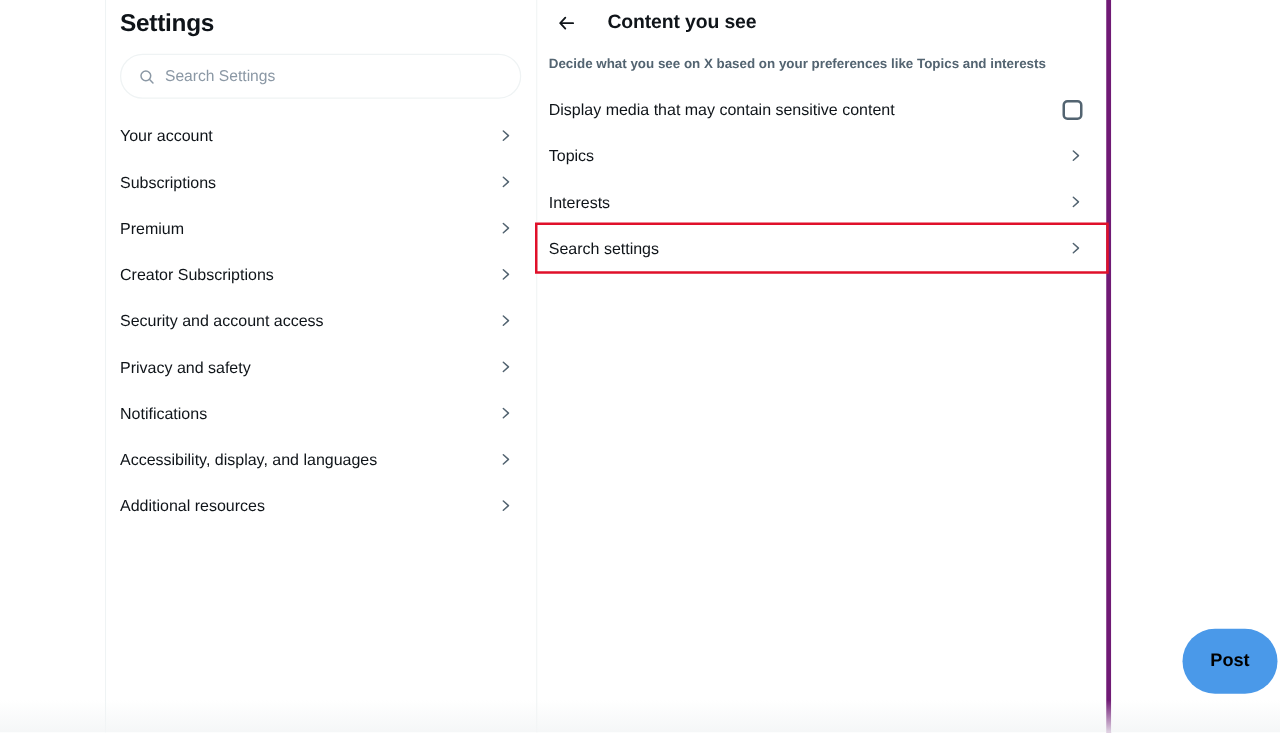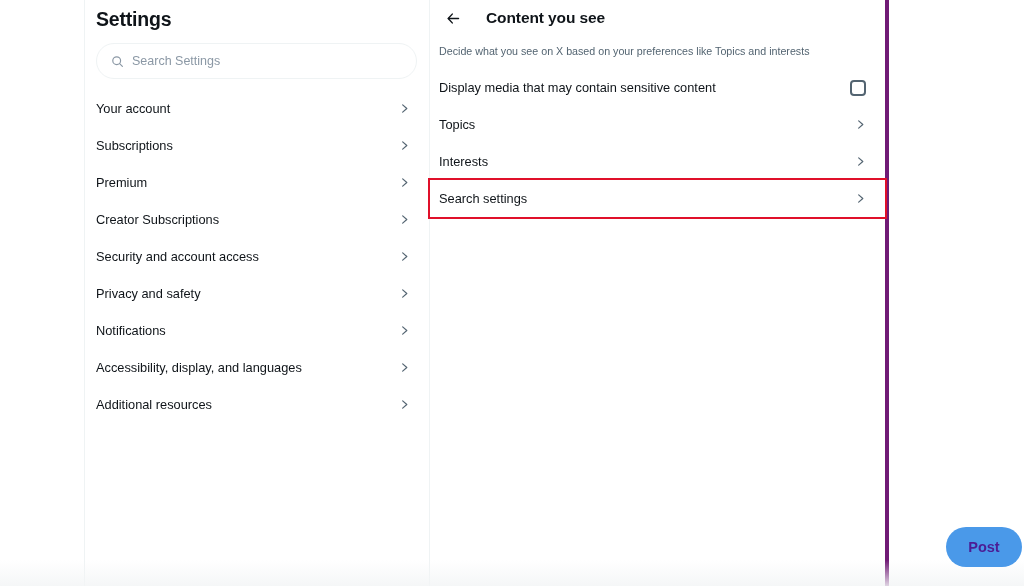--- a/index.html
+++ b/index.html
@@ -133,20 +133,21 @@
     font-weight: bold;
     letter-spacing: -0.1px;
     margin-left: 18px;
     color: #0f1419;
   }
   .content-sub {
     font-size: 10.7px;
     color: #536471;
     line-height: 14px;
     padding: 10px 16px 0 9px;
+    font-weight: bold;
   }
 
   .opt-list { margin-top: 11px; }
   .opt-row {
     height: 37px;
     display: flex;
     align-items: center;
     justify-content: space-between;
     padding: 0 19px 0 9px;
     box-sizing: border-box;
@@ -178,27 +179,27 @@
     flex: 1 1 auto;
     height: 586px;
     background: #ffffff;
     position: relative;
   }
 
   
   .post-btn {
     position: absolute;
     right: 22px;
-    bottom: 19px;
-    height: 40px;
+    bottom: 31px;
+    height: 52px;
     min-width: 76px;
     padding: 0 20px;
     border-radius: 9999px;
     background: #4a99e9;
-    color: #4c1d95;
+    color: #000000;
     font-size: 14.5px;
     font-weight: bold;
     display: flex;
     align-items: center;
     justify-content: center;
     border: 0;
     cursor: pointer;
     font-family: "Liberation Sans", sans-serif;
     z-index: 5;
   }

